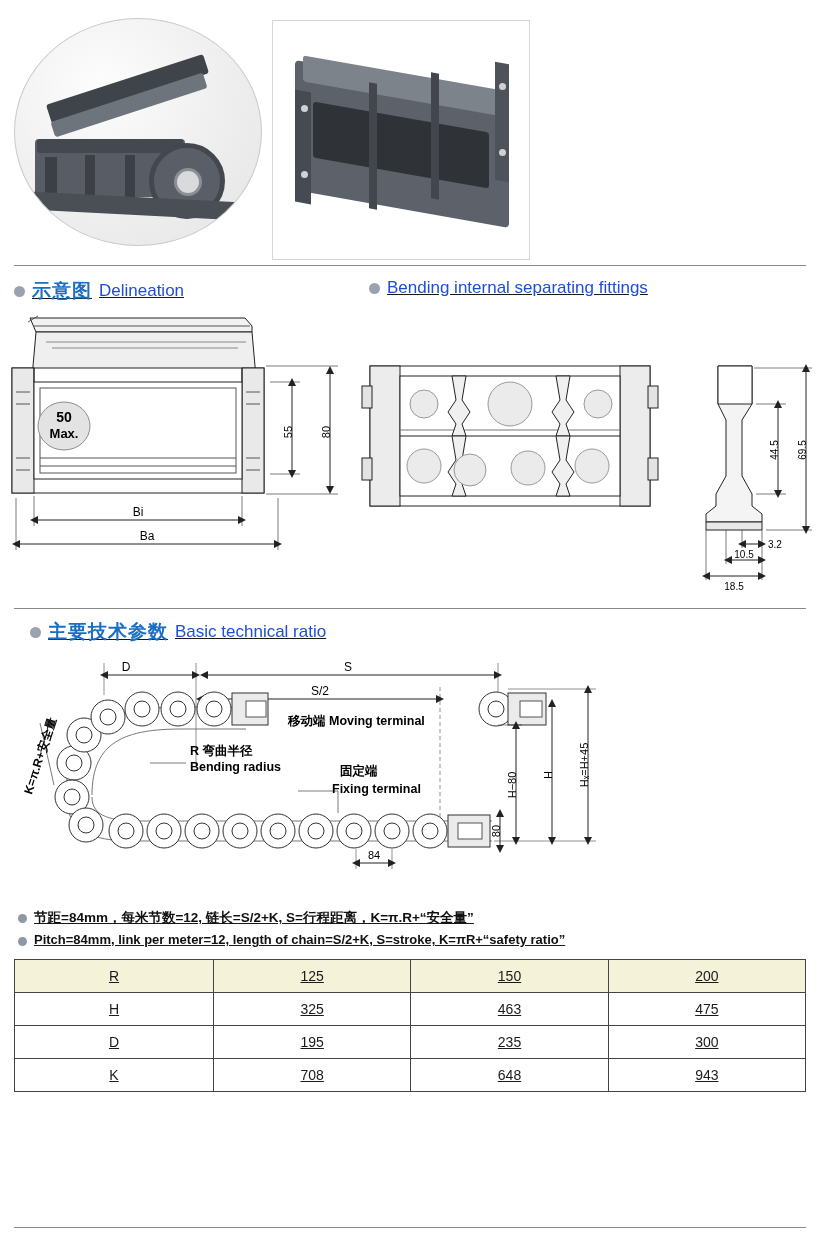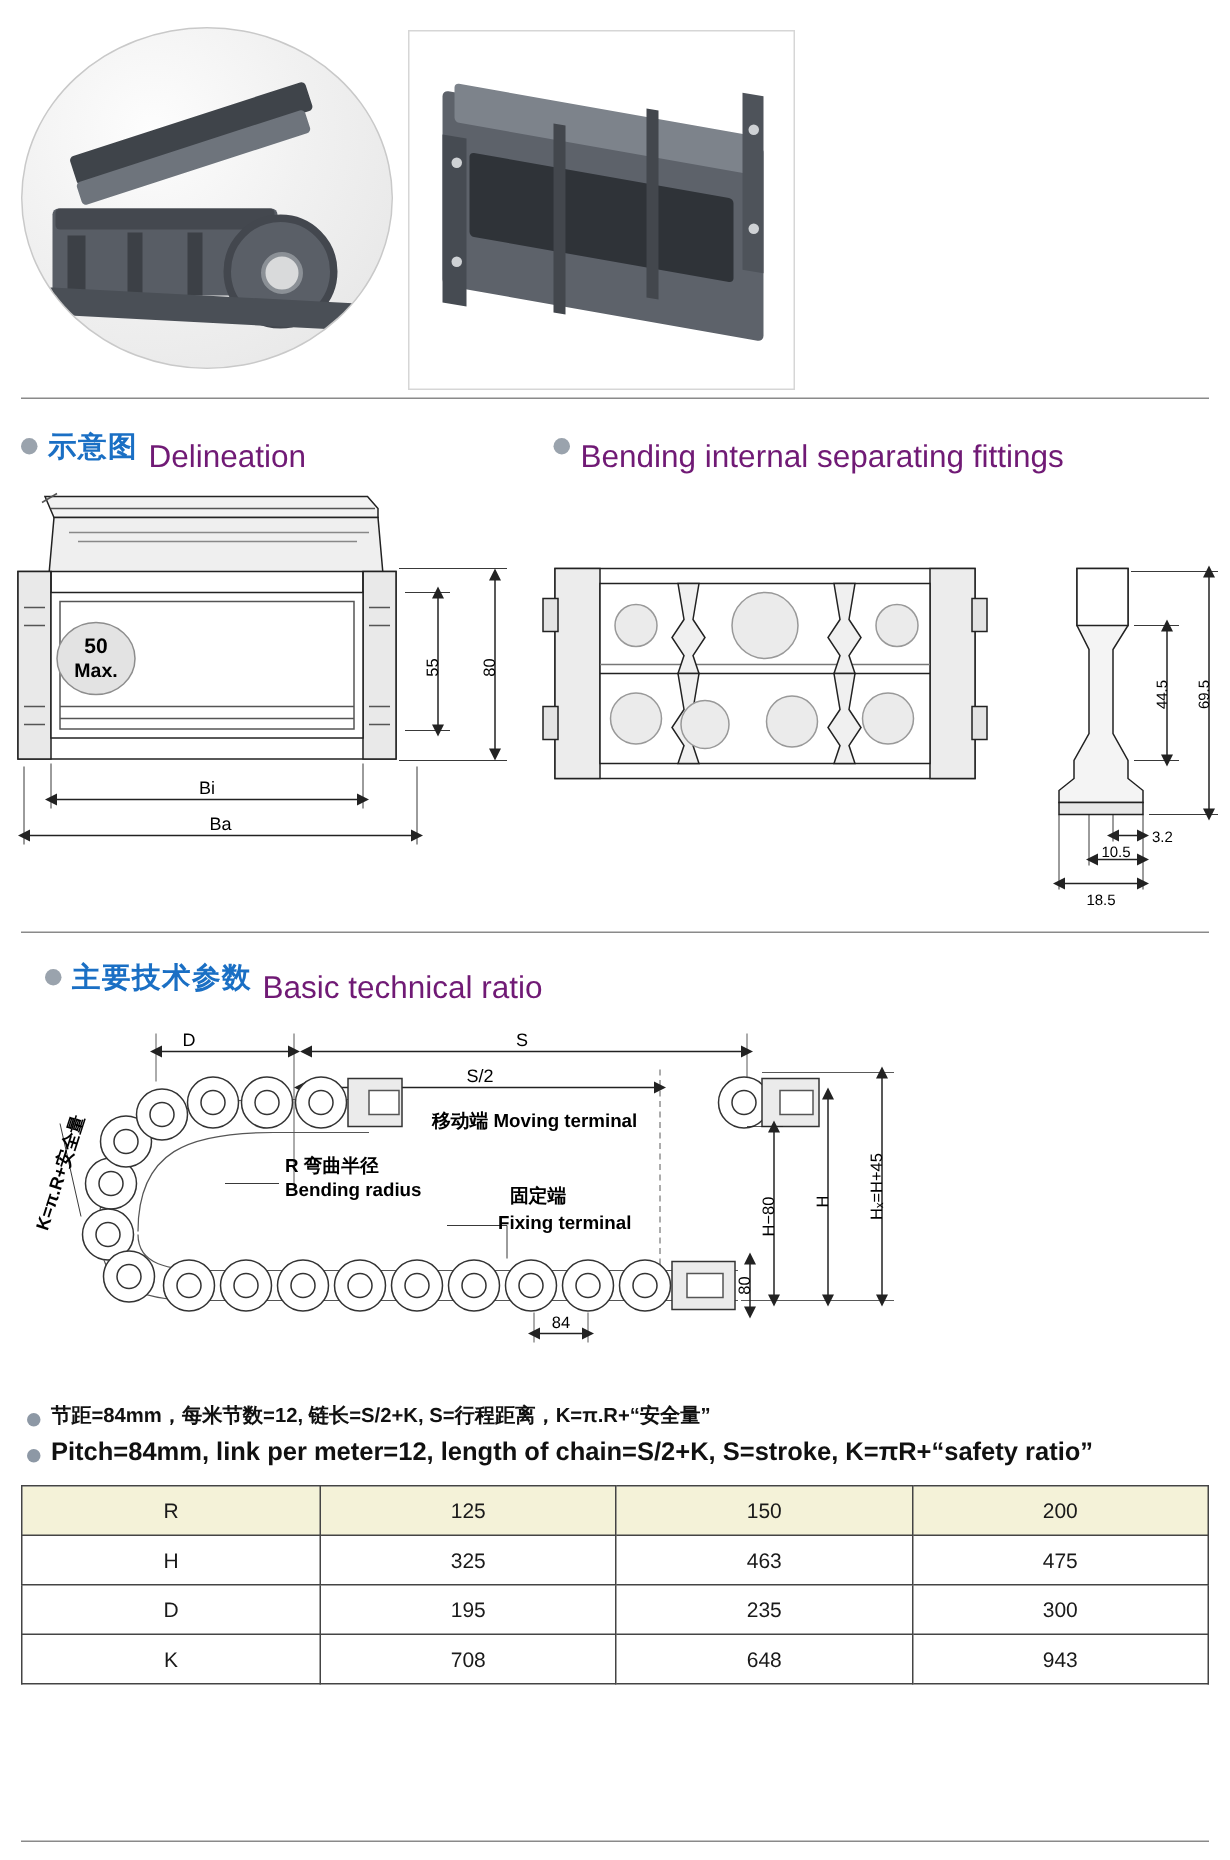--- a/index.html
+++ b/index.html
@@ -4,21 +4,21 @@
 <style>
   html,body{margin:0;padding:0;}
   body{
     width:820px;height:1240px;
     background:#ffffff;
     font-family:"Liberation Sans", sans-serif;
     color:#1a1a1a;
     position:relative;
     overflow:hidden;
   }
-  .page{position:relative;width:820px;height:1240px;}
+  .page{position:relative;width:820px;height:1240px;text-decoration:underline;}
 
   
   .photos{position:relative;height:265px;}
   .photo-circle{
     position:absolute;left:14px;top:18px;width:246px;height:226px;
     border-radius:50%;
     background:
       radial-gradient(ellipse at 35% 30%, #fdfdfd 0%, #f1f1f1 45%, #e4e4e4 100%);
     border:1px solid #c9c9c9;
     overflow:hidden;
@@ -60,39 +60,39 @@
   .rbolt{position:absolute;width:7px;height:7px;border-radius:50%;background:#cfd2d5;}
 
   
   hr.rule{border:none;border-top:1px solid #8a8a8a;margin:0;}
   .sec-head{display:flex;align-items:center;gap:7px;}
   .bullet{
     width:11px;height:11px;border-radius:50%;
     background:#9aa3ad;display:inline-block;flex:0 0 auto;
   }
   .sec-cn{color:#1a6fc4;font-size:19px;font-weight:bold;letter-spacing:1px;}
-  .sec-en{color:#701a75;font-size:21px;margin-top:15px;}
+  .sec-en{color:#1d4ed8;font-size:17px;}
 
   .headers-row{display:flex;padding:12px 14px 4px 14px;}
   .headers-row .left{width:355px;}
   .headers-row .right{flex:1;}
 
   
   .draw-area{position:relative;height:300px;}
 
   
   .btd-head{padding:10px 14px 0 30px;}
   .bigdraw{position:relative;height:255px;}
 
   
   .notes{padding:4px 14px 0 18px;}
-  .note{display:flex;align-items:center;gap:7px;margin:5px 0;}
+  .note{display:flex;align-items:flex-start;gap:7px;margin:5px 0;}
   .note .bullet{width:9px;height:9px;margin-top:5px;background:#8d98a5;}
   .note-cn{font-size:13.5px;font-weight:bold;color:#111;}
-  .note-en{font-size:17px;font-weight:bold;color:#111;}
+  .note-en{font-size:13px;font-weight:bold;color:#111;}
 
   
   table.spec{
     border-collapse:collapse;width:792px;margin:12px 14px 0 14px;
     font-size:14px;
   }
   table.spec td{
     border:1px solid #444;text-align:center;height:30px;
   }
   table.spec tr:first-child td{background:#f4f2d8;}

